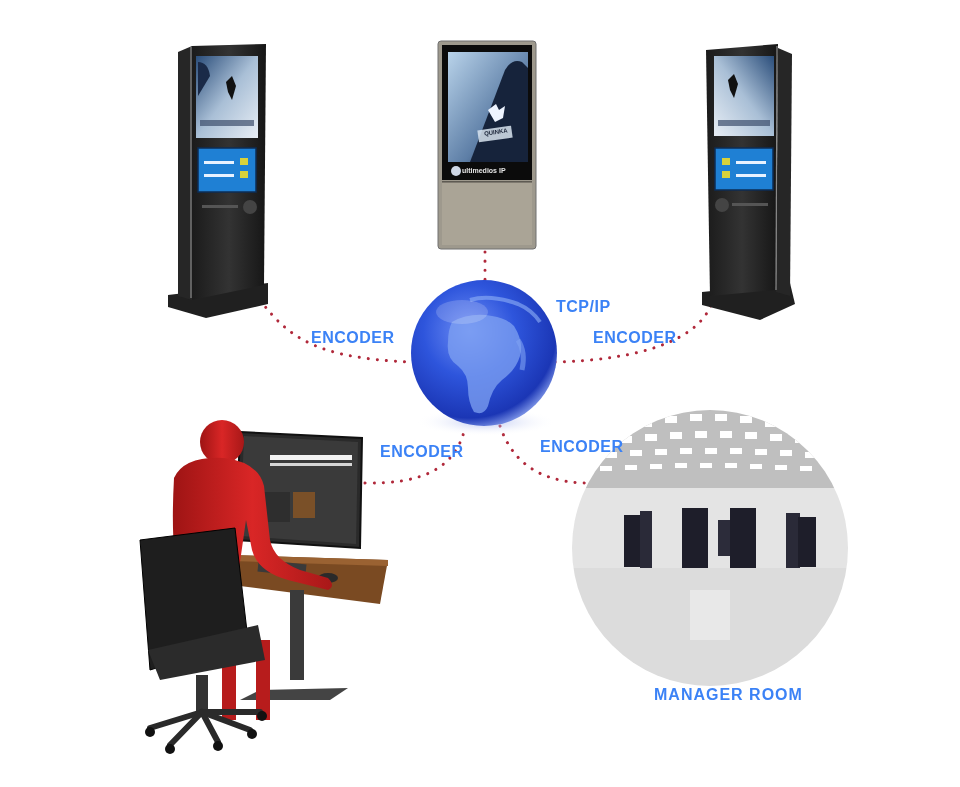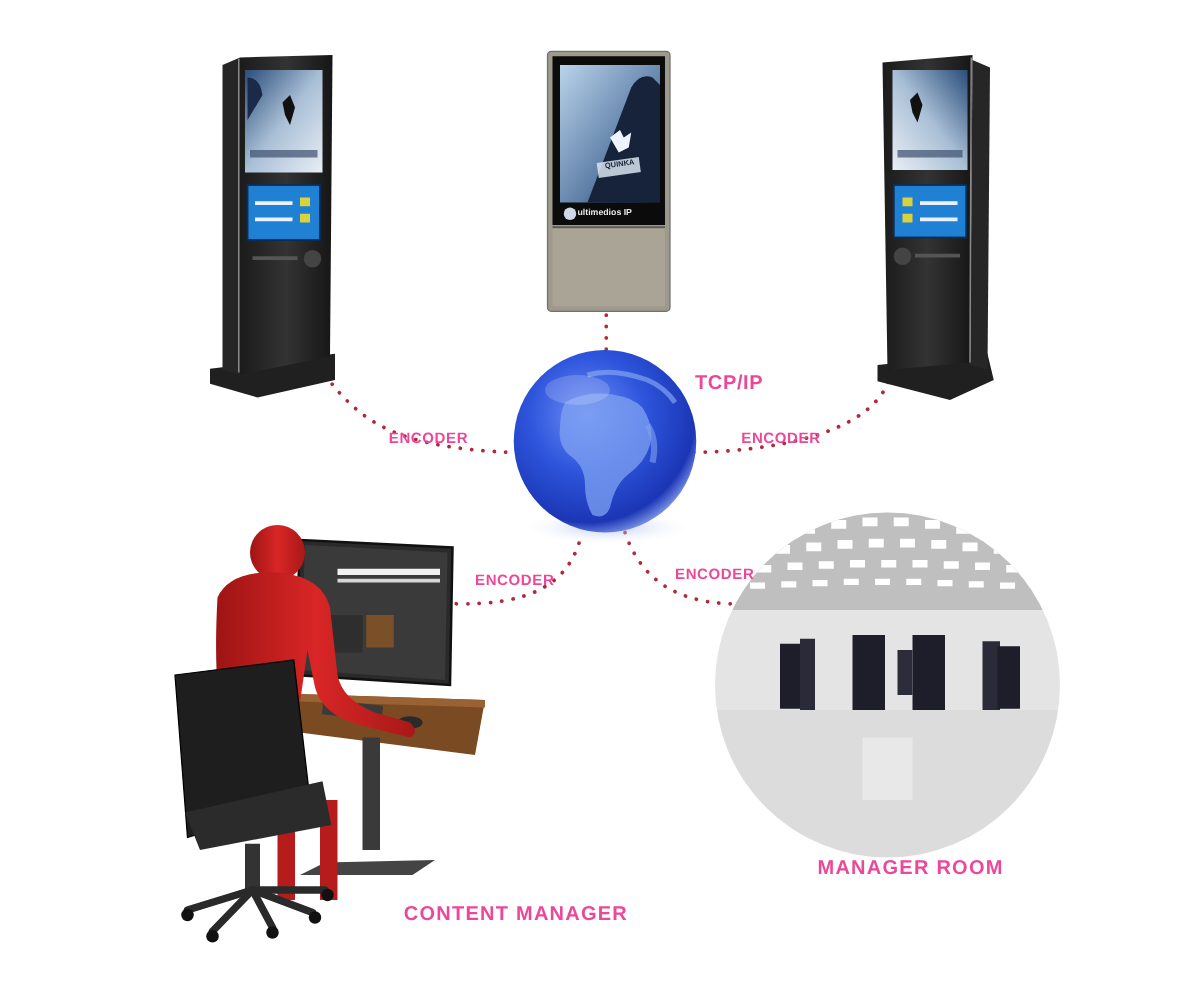--- a/index.html
+++ b/index.html
@@ -1,19 +1,19 @@
 <!DOCTYPE html>
 <html><head>
 <meta charset="utf-8">
 <style>
   html, body { margin:0; padding:0; background:#ffffff; }
   #stage { position:relative; width:960px; height:787px; overflow:hidden; background:#ffffff; font-family:"Liberation Sans", sans-serif; }
   svg.art { position:absolute; left:0; top:0; }
-  .lbl { position:absolute; font-family:"Liberation Sans", sans-serif; font-weight:bold; color:#ec4899; white-space:nowrap; letter-spacing:0.5px; }
-  .enc { font-size:12px;margin-top:14px; }
+  .lbl { position:absolute; font-family:"Liberation Sans", sans-serif; font-weight:bold; color:#3b82f6; white-space:nowrap; letter-spacing:0.5px; }
+  .enc { font-size:16px; }
   .big { font-size:16px; letter-spacing:1px; }
   .tcp { font-size:16px; letter-spacing:0.5px; }
 </style>
 </head>
 <body>
 
 <div id="stage">
 
   <svg class="art" width="960" height="787" viewBox="0 0 960 787">
     <defs>
@@ -212,19 +212,18 @@
           <circle cx="262" cy="716" r="5"></circle>
       </g>
     </g>
   </svg>
 
   <div class="lbl tcp" style="left:556px; top:298px;">TCP/IP</div>
   <div class="lbl enc" style="left:311px; top:329px;">ENCODER</div>
   <div class="lbl enc" style="left:593px; top:329px;">ENCODER</div>
   <div class="lbl enc" style="left:380px; top:443px;">ENCODER</div>
   <div class="lbl enc" style="left:540px; top:438px;">ENCODER</div>
-  <div class="lbl big" style="left:323px; top:723px;">CONTENT MANAGER</div>
   <div class="lbl big" style="left:654px; top:686px;">MANAGER ROOM</div>
 
   <div class="lbl" style="left:462px; top:167px; font-size:7px; color:#e6e6e6; letter-spacing:0;">ultimedios IP</div>
   <div class="lbl" style="left:484px; top:129px; font-size:6px; color:#1a2438; letter-spacing:0; transform:rotate(-8deg);">QUINKA</div>
 
 </div>
 
 </body></html>

